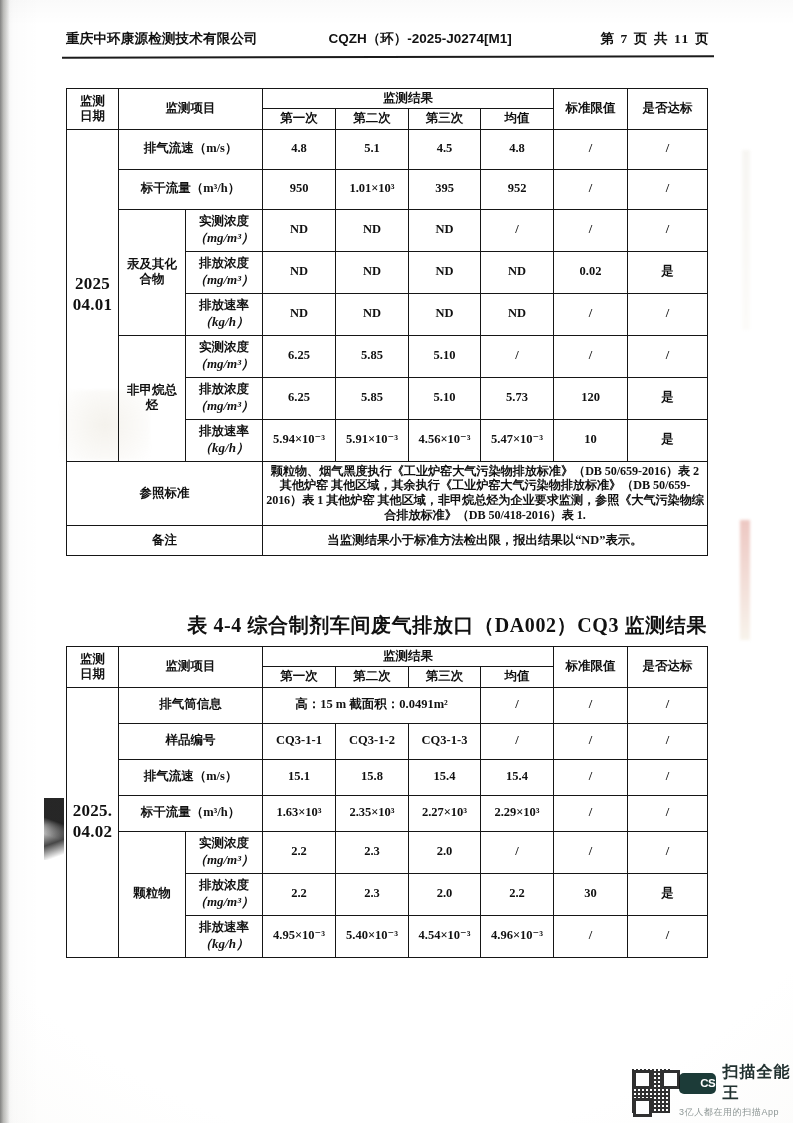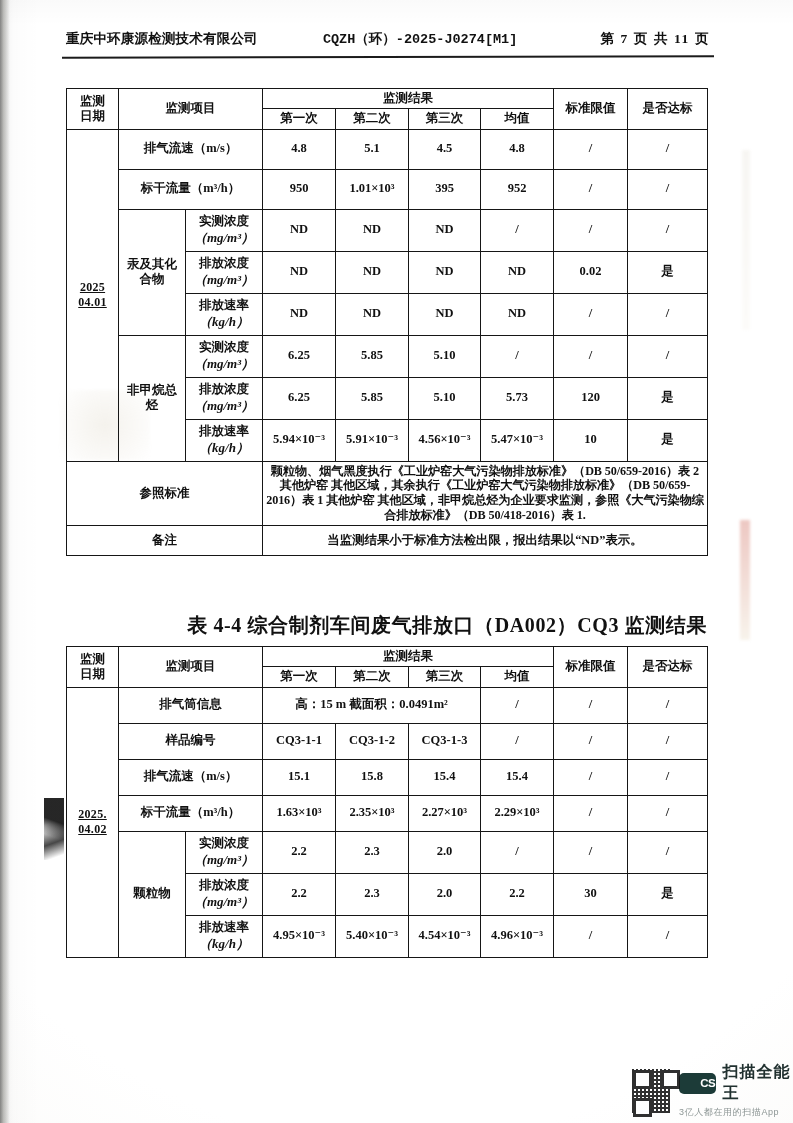--- a/index.html
+++ b/index.html
@@ -63,21 +63,21 @@
     width: 644px;
     display: flex;
     align-items: flex-end;
     justify-content: space-between;
     font-weight: bold;
     font-size: 13.5px;
     letter-spacing: .2px;
   }
   .doc-header .hdr-company { font-family: "Liberation Serif", "DejaVu Serif", serif; }
   .doc-header .hdr-code {
-    font-family: Liberation Mono, monospace;
+    font-family: Liberation Sans, sans-serif;
     letter-spacing: 0px;
     margin-left: -18px;
   }
   .doc-header .hdr-page { letter-spacing: 1.6px; }
   .header-rule {
     position: absolute;
     left: 62px; top: 56px;
     width: 652px; height: 2.2px;
     background: #1b1b1b;
     transform: rotate(-0.12deg);
@@ -106,21 +106,21 @@
     padding: 5px 7px 6px 8px;
     line-height: 1.62;
     font-size: 12.2px;
     letter-spacing: -0.1px;
   }
   .remark-cell {
     text-align: left;
     padding: 4px 8px;
     font-size: 12.4px;
   }
-  .date-cell { font-size: 12px; line-height: 1.45; letter-spacing: .3px; text-decoration: underline; }
+  .date-cell { font-size: 17px; line-height: 1.45; letter-spacing: .3px; }
 
   #table-1 { left: 66px; top: 88px; width: 641px; }
   #table-2 { left: 66px; top: 646px; width: 641px; }
 
   .table-title {
     position: absolute;
     left: 66px; top: 612px;
     width: 641px;
     text-align: right;
     font-size: 20px;

